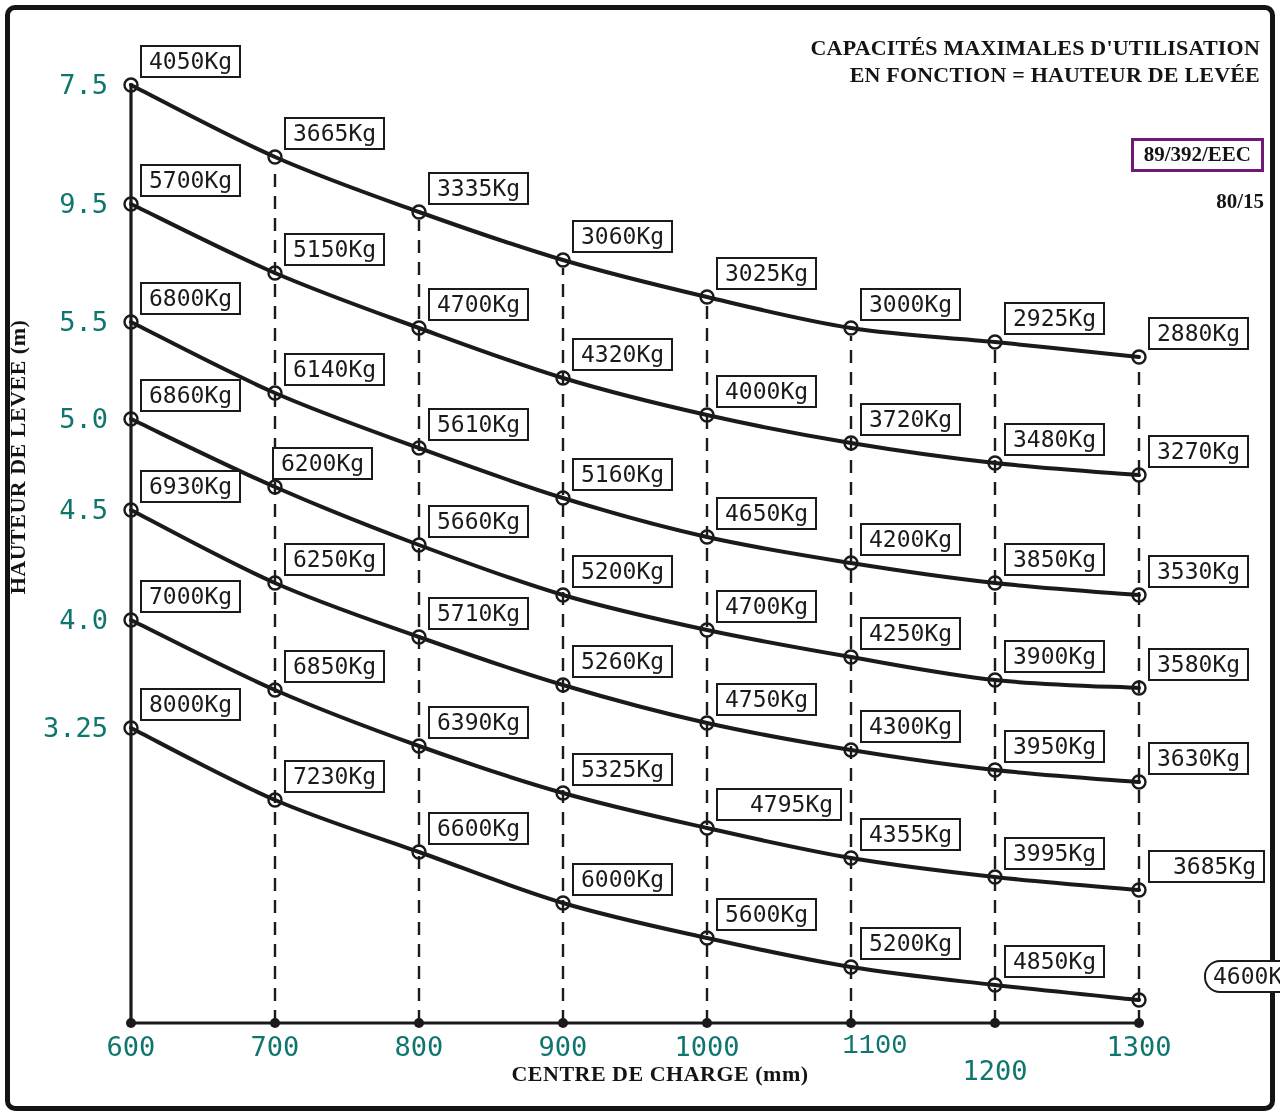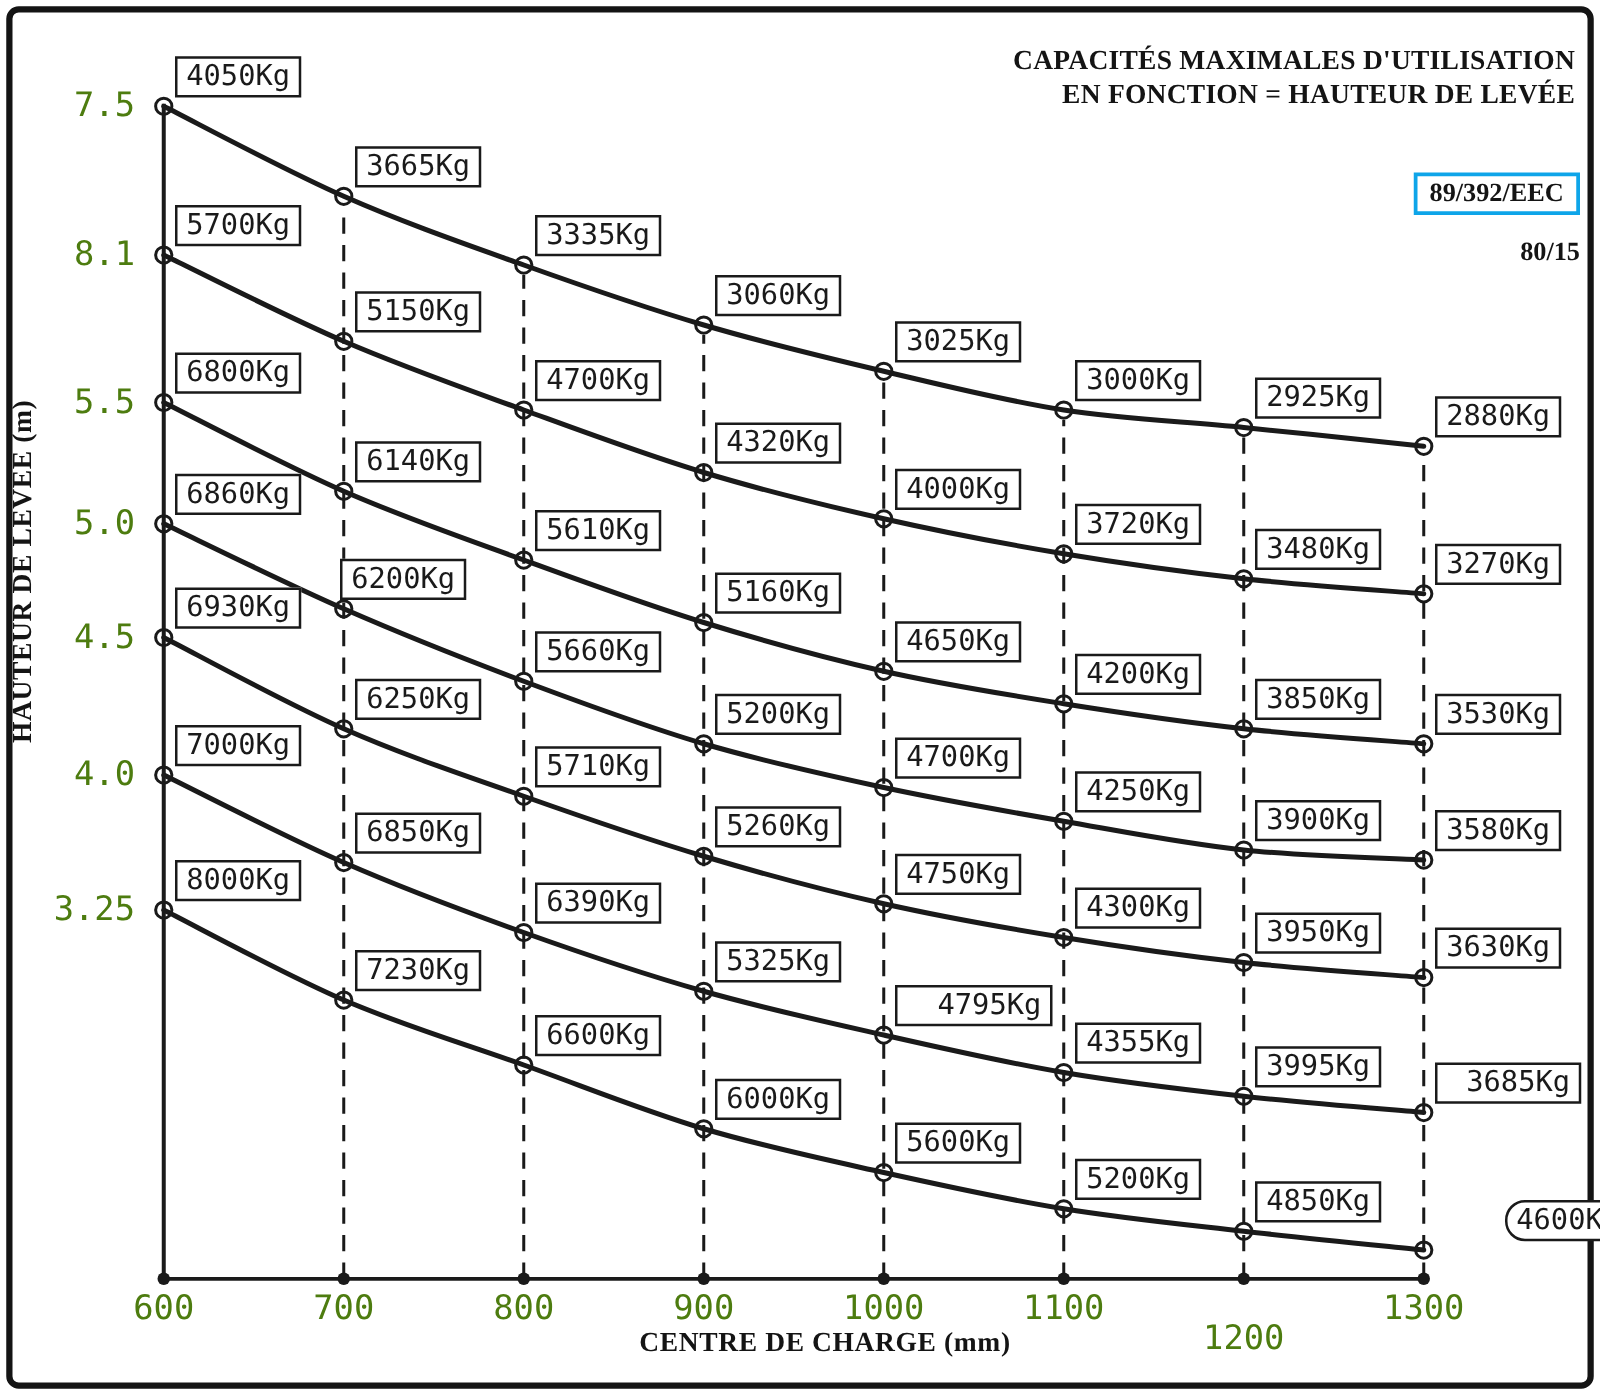--- a/index.html
+++ b/index.html
@@ -3,31 +3,31 @@
 <meta charset="utf-8">
 <style>
   html,body{margin:0;padding:0;background:#ffffff;}
   body{width:1280px;height:1116px;position:relative;overflow:hidden;
        font-family:"Liberation Serif", serif;color:#141414;}
   .sheet{position:absolute;left:5px;top:5px;width:1270px;height:1106px;
          box-sizing:border-box;border:5px solid #141414;border-radius:10px;background:#fff;}
   
   .title-block{position:absolute;right:20px;top:34px;text-align:right;}
   .title-line{font-weight:bold;font-size:22px;line-height:27px;letter-spacing:.2px;}
-  .reg-box{position:absolute;right:16px;top:138px;border:3px solid #0ea5e9;
+  .reg-box{position:absolute;right:16px;top:138px;border:3px solid #701a75;
            padding:1px 10px 2px 10px;font-weight:bold;font-size:21px;background:#fff;text-align:right;}
   .model-code{position:absolute;right:16px;top:189px;font-weight:bold;font-size:21px;}
   
   .y-title{position:absolute;left:-132px;top:444px;width:300px;text-align:center;
            transform:rotate(-90deg);transform-origin:center;
            font-weight:bold;font-size:22px;letter-spacing:.5px;}
   .x-title{position:absolute;left:510px;top:1061px;width:300px;text-align:center;
            font-weight:bold;font-size:22px;letter-spacing:.5px;}
   
-  .tick{position:absolute;font-family:"DejaVu Sans Mono", monospace;font-size:27px;color:#4d7c0f;}
+  .tick{position:absolute;font-family:"DejaVu Sans Mono", monospace;font-size:27px;color:#0f766e;}
   .xtick{width:110px;text-align:center;top:1031px;}
   .ytick{width:76px;text-align:right;left:32px;height:30px;line-height:30px;}
   
   .cap{position:absolute;box-sizing:border-box;border:2px solid #1a1a1a;background:#fff;
        font-family:"DejaVu Sans Mono", monospace;font-size:23px;line-height:26px;
        padding:1px 7px 2px 7px;color:#1a1a1a;white-space:nowrap;z-index:3;}
   svg#plot{position:absolute;left:0;top:0;z-index:1;}
 </style>
 </head>
 <body>
@@ -122,34 +122,34 @@
   <div class="title-line">EN FONCTION = HAUTEUR DE LEVÉE</div>
 </div>
 <div class="reg-box">89/392/EEC</div>
 <div class="model-code">80/15</div>
 
 <div class="y-title">HAUTEUR DE LEVÉE (m)</div>
 <div class="x-title">CENTRE DE CHARGE (mm)</div>
 
 <div id="yticks">
     <div class="tick ytick" style="top: 70px;">7.5</div>
-    <div class="tick ytick" style="top: 189px;">8.1</div>
+    <div class="tick ytick" style="top: 189px;">9.5</div>
     <div class="tick ytick" style="top: 307px;">5.5</div>
     <div class="tick ytick" style="top: 404px;">5.0</div>
     <div class="tick ytick" style="top: 495px;">4.5</div>
     <div class="tick ytick" style="top: 605px;">4.0</div>
     <div class="tick ytick" style="top: 713px;">3.25</div>
   </div>
 <div id="xticks">
     <div class="tick xtick" style="left: 76px;">600</div>
     <div class="tick xtick" style="left: 220px;">700</div>
     <div class="tick xtick" style="left: 364px;">800</div>
     <div class="tick xtick" style="left: 508px;">900</div>
     <div class="tick xtick" style="left: 652px;">1000</div>
-    <div class="tick xtick" style="left: 796px;">1100</div>
+    <div class="tick xtick" style="left: 820px; font-family: Liberation Mono, monospace;">1100</div>
     <div class="tick xtick" style="left: 940px; margin-top: 24px;">1200</div>
     <div class="tick xtick" style="left: 1084px;">1300</div>
   </div>
 <div id="caps">
     <div class="cap" style="left: 140px; bottom: 1038px;">4050Kg</div>
     <div class="cap" style="left: 284px; bottom: 966px;">3665Kg</div>
     <div class="cap" style="left: 428px; bottom: 911px;">3335Kg</div>
     <div class="cap" style="left: 572px; bottom: 863px;">3060Kg</div>
     <div class="cap" style="left: 716px; bottom: 826px;">3025Kg</div>
     <div class="cap" style="left: 860px; bottom: 795px;">3000Kg</div>

